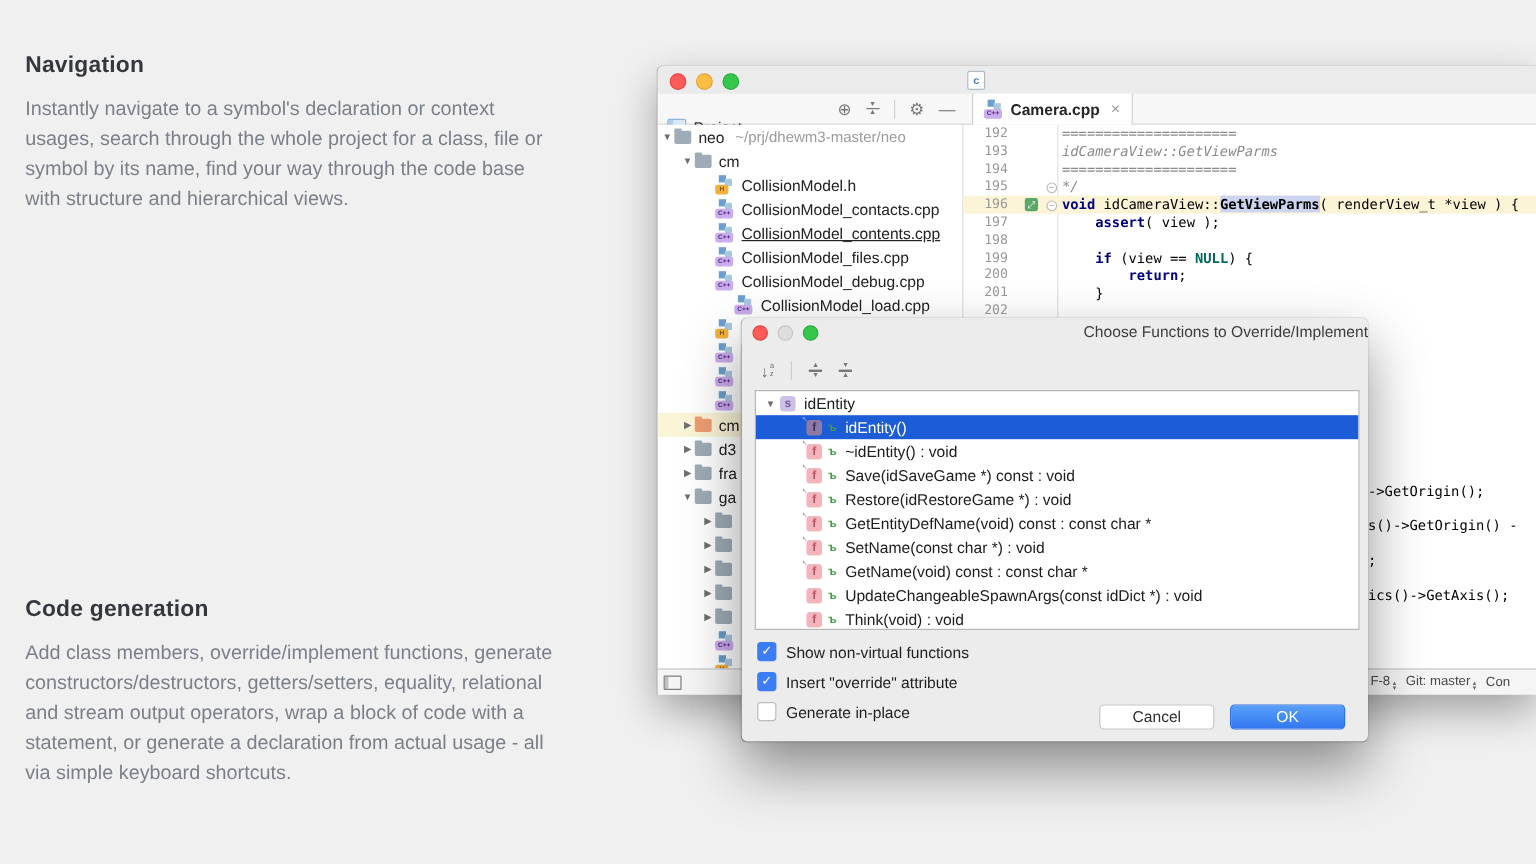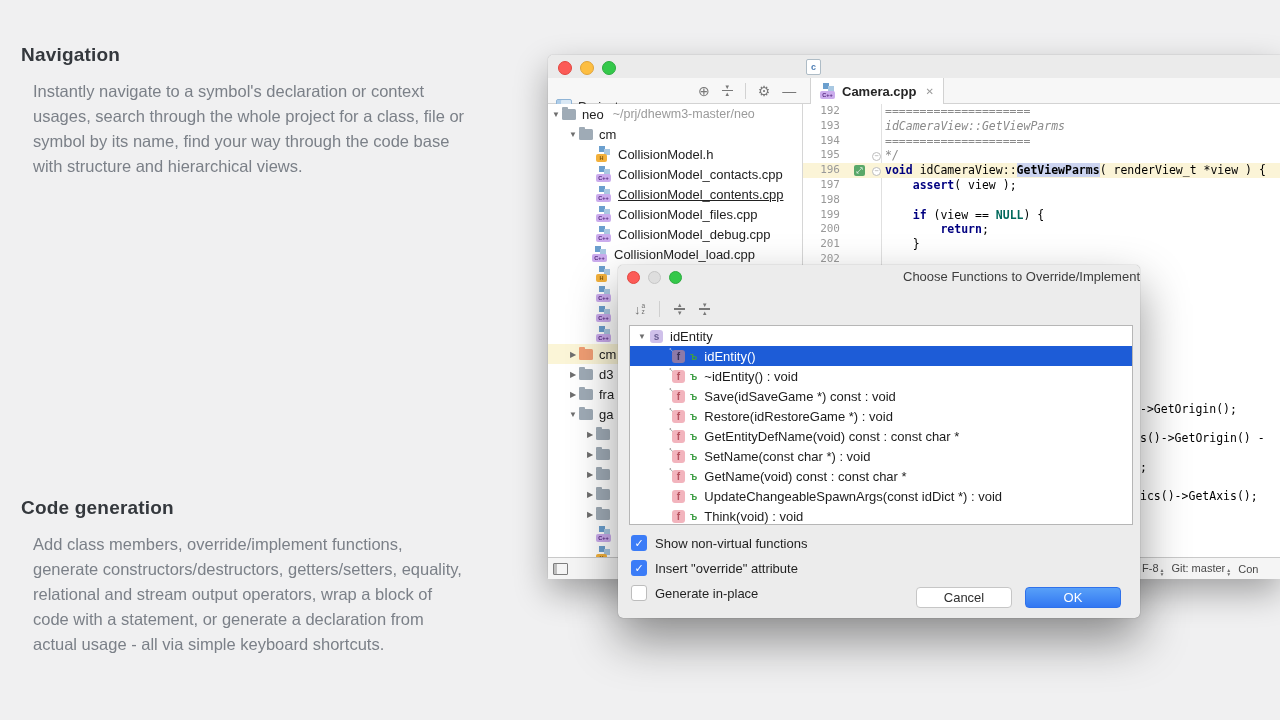--- a/index.html
+++ b/index.html
@@ -4,21 +4,21 @@
 <style>
   html,body{margin:0;padding:0;}
   body{
     width:1280px;height:720px;position:relative;overflow:hidden;
     background:#f0f0f1;
     font-family:"Liberation Sans",sans-serif;
   }
   
   .copy-section{position:absolute;left:21px;width:448px;}
   .copy-section h2{margin:0;font-size:19px;font-weight:bold;color:#34383d;letter-spacing:.2px;}
-  .copy-section p{margin:13px 0 0 12px;font-size:16.5px;line-height:25px;color:#7b8088;}
+  .copy-section p{margin:13px 0 0 0;font-size:16.5px;line-height:25px;color:#7b8088;}
   #section-navigation{top:44px;}
   #section-codegen{top:497px;}
 
   
   .ide-window{
     position:absolute;left:548px;top:55px;width:732px;height:523px;
     background:#fff;border-radius:5px 0 0 0;
     box-shadow:0 14px 34px rgba(0,0,0,.33),0 0 1px rgba(0,0,0,.45);
   }
   .titlebar{position:absolute;left:0;top:0;right:0;height:23px;background:#ebebeb;
@@ -243,21 +243,21 @@
       </div>
       <div class="tree-row" style="padding-left: 36px;">
         <span class="tree-arrow"></span>
         <span class="ico ico-file cpp">
           <span class="sq1"></span>
           <span class="sq2"></span>
           <span class="badge">C++</span>
         </span>
         <span class="tree-label">CollisionModel_debug.cpp</span>
       </div>
-      <div class="tree-row" style="padding-left: 32px;">
+      <div class="tree-row" style="padding-left: 52px;">
         <span class="tree-arrow"></span>
         <span class="ico ico-file cpp">
           <span class="sq1"></span>
           <span class="sq2"></span>
           <span class="badge">C++</span>
         </span>
         <span class="tree-label">CollisionModel_load.cpp</span>
       </div>
       <div class="tree-row" style="padding-left: 36px;">
         <span class="tree-arrow"></span>

